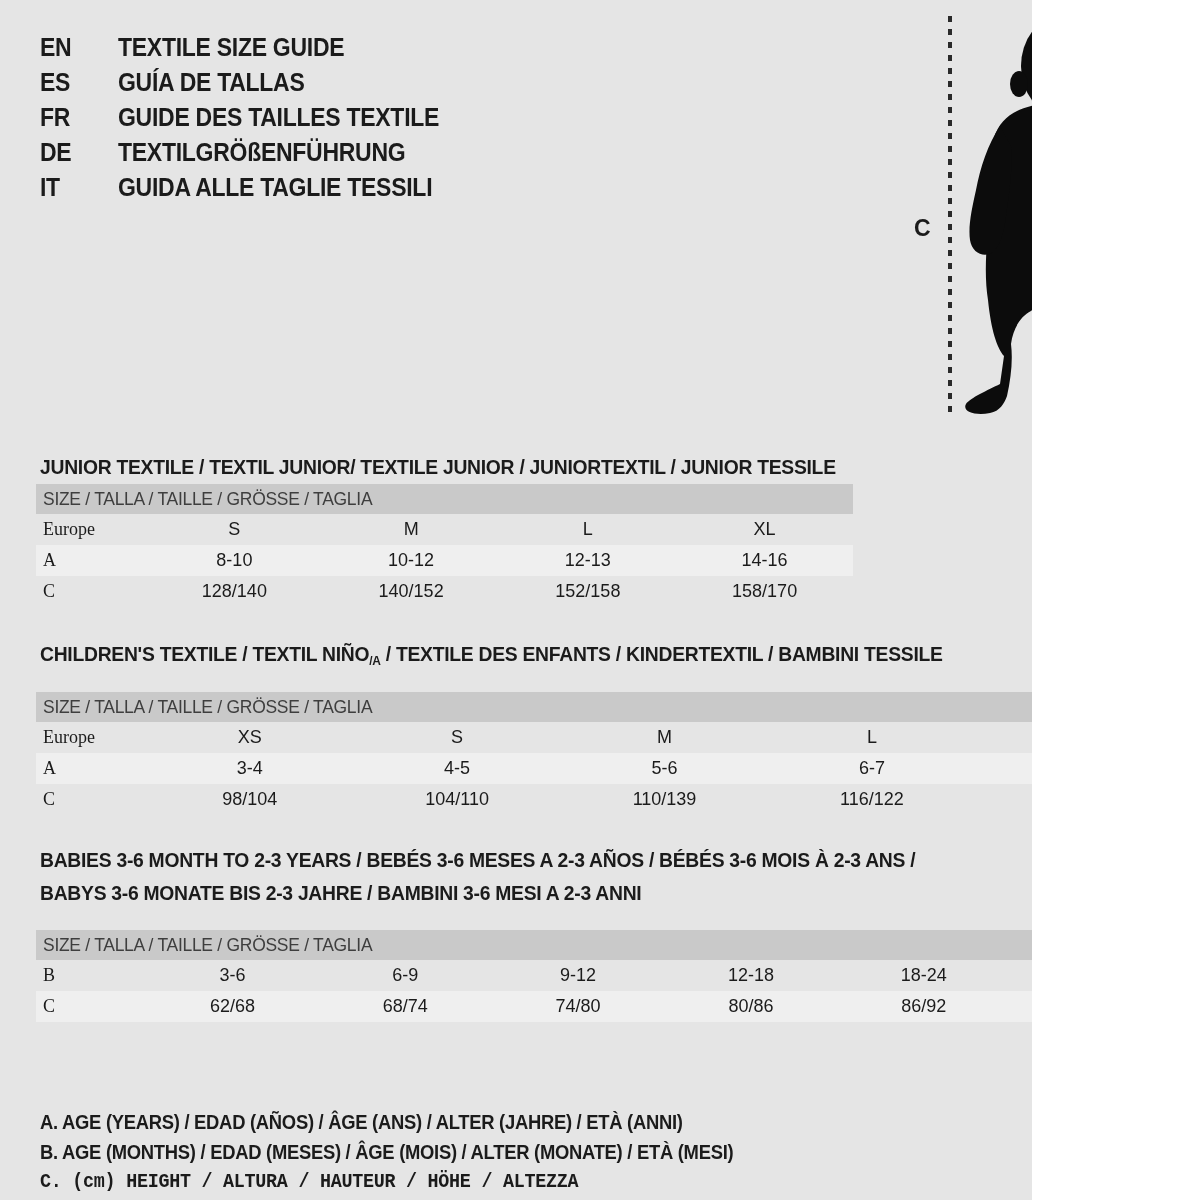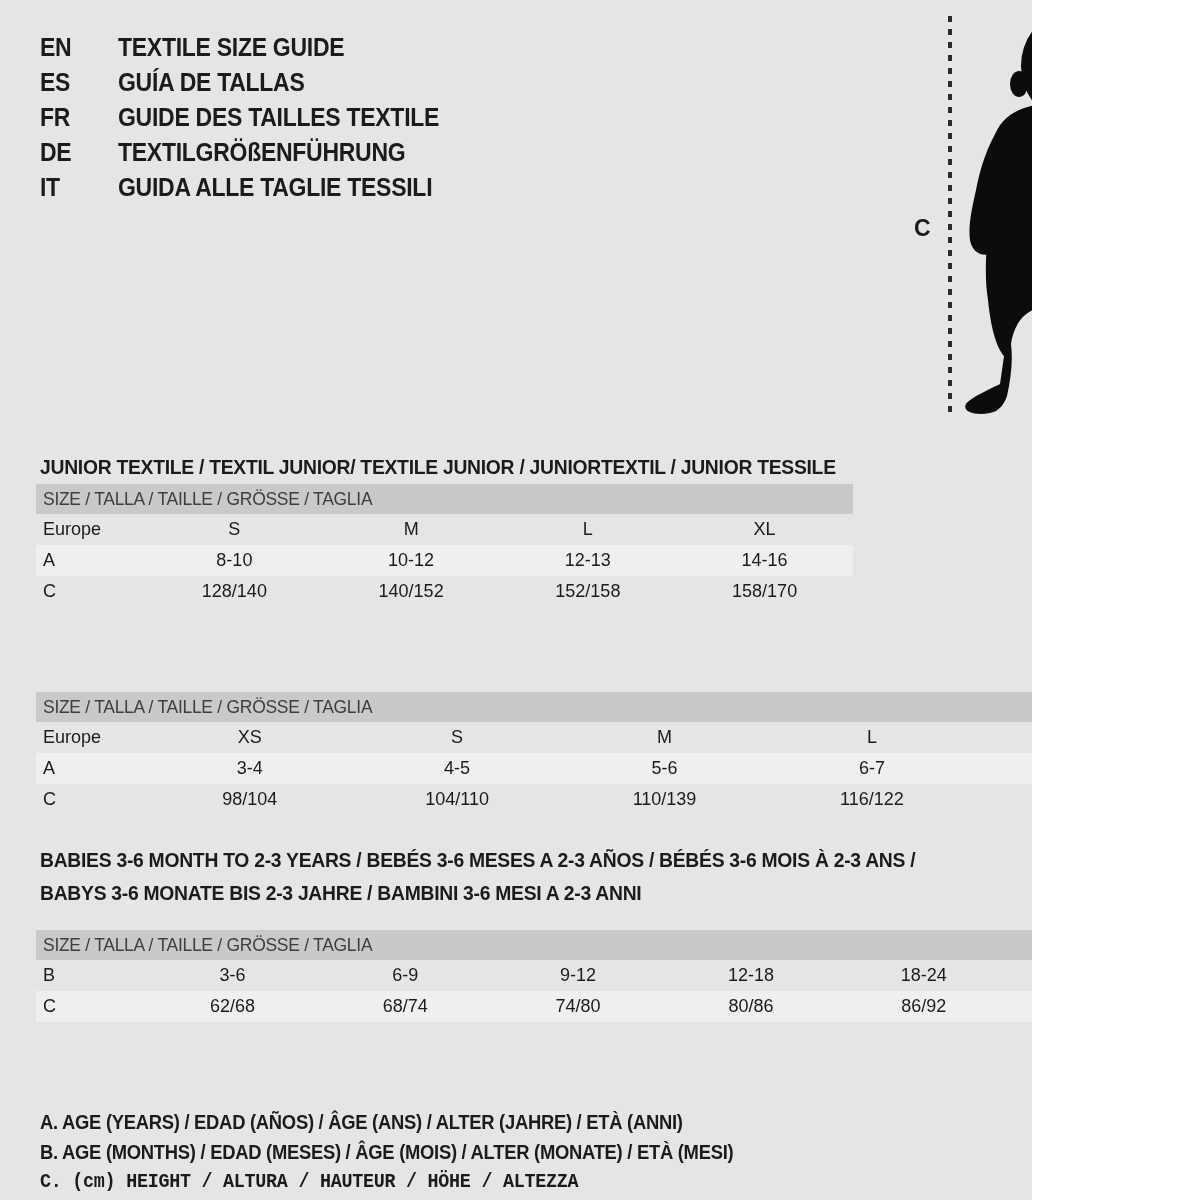--- a/index.html
+++ b/index.html
@@ -31,21 +31,21 @@
   .subsz { font-size:13px; vertical-align:-4px; font-weight:bold; }
   
   .tbl { position:absolute; }
   .tbl-header {
     height:30px; background:#c9c9c9; color:#3e3e3e;
     display:flex; align-items:center; padding-left:7px;
     font-size:19px; box-sizing:border-box;
   }
   .tbl-row { height:31px; display:flex; align-items:center; font-size:18px; }
   .tbl-row.shade { background:#efefef; }
-  .cell.label { width:110px; padding-left:7px; box-sizing:border-box; }
+  .cell.label { width:110px; padding-left:7px; box-sizing:border-box;font-family:Liberation Serif, serif; }
   .cell.val { flex:1; text-align:center; }
   
   .footnote { position:absolute; left:40px; font-weight:bold; font-size:20px; line-height:22px;margin-top:40px; }
 </style>
 </head>
 <body>
 
 <div class="page">
 
   <div class="langs">
@@ -137,20 +137,23 @@
     </div>
     <div class="tbl-row">
       <span class="cell label">C</span>
       <span class="cell val">128/140</span>
       <span class="cell val">140/152</span>
       <span class="cell val">152/158</span>
       <span class="cell val">158/170</span>
     </div>
   </div>
 
+  <div class="sec-title" style="left:40px; top:643px;">
+    <span class="cond"><span>CHILDREN'S TEXTILE / TEXTIL NIÑO</span><span class="subsz">/A</span><span> / TEXTILE DES ENFANTS / KINDERTEXTIL / BAMBINI TESSILE</span></span>
+  </div>
   <div class="tbl" style="left:36px; top:692px; width:1147px;">
     <div class="tbl-header">
       <span class="cond">SIZE / TALLA / TAILLE / GRÖSSE / TAGLIA</span>
     </div>
     <div class="tbl-row">
       <span class="cell label">Europe</span>
       <span class="cell val">XS</span>
       <span class="cell val">S</span>
       <span class="cell val">M</span>
       <span class="cell val">L</span>

